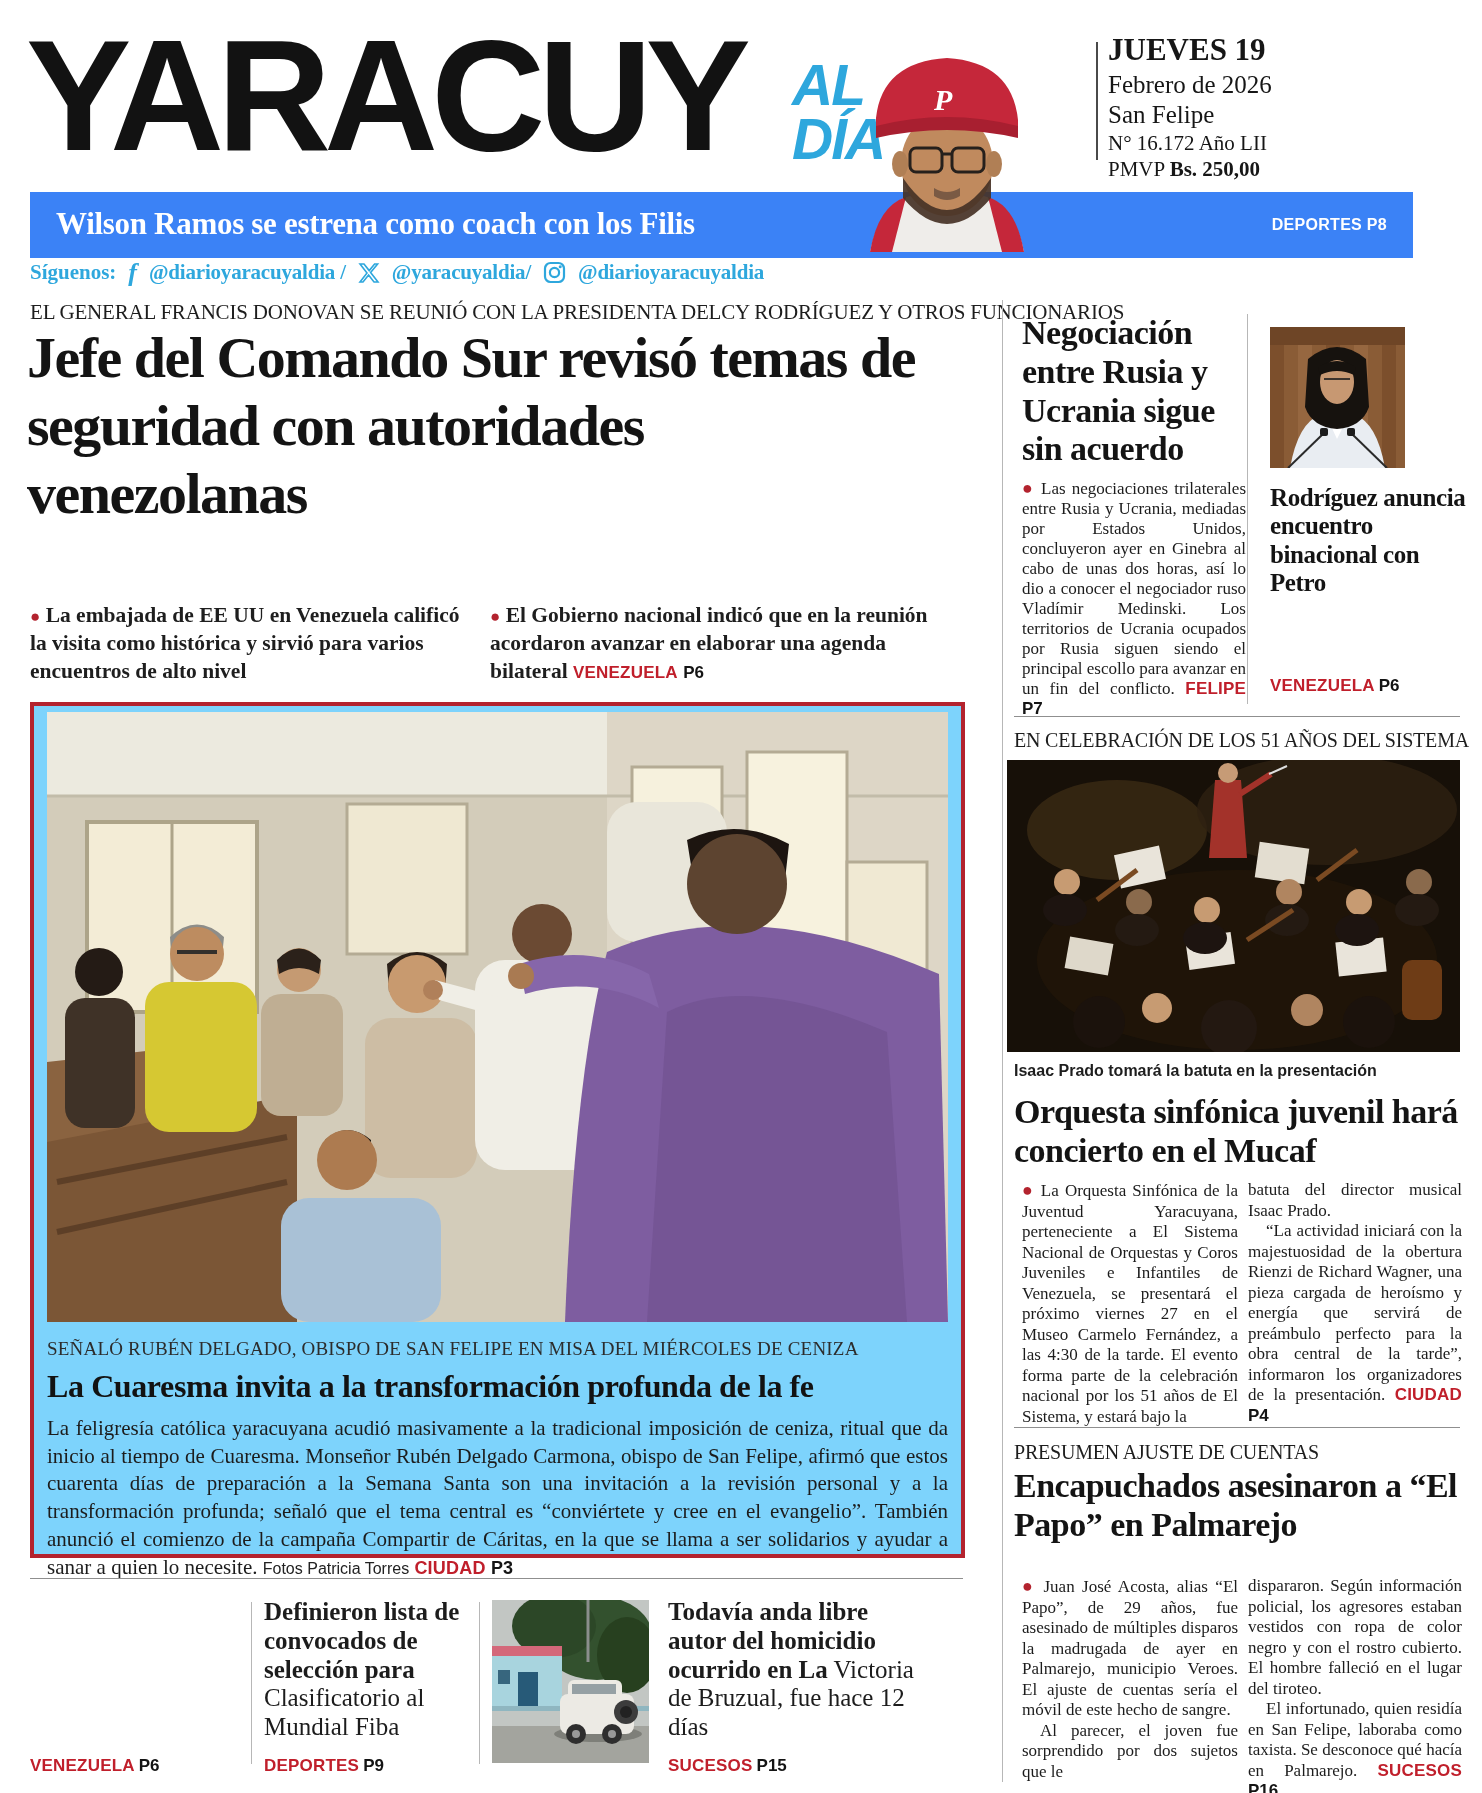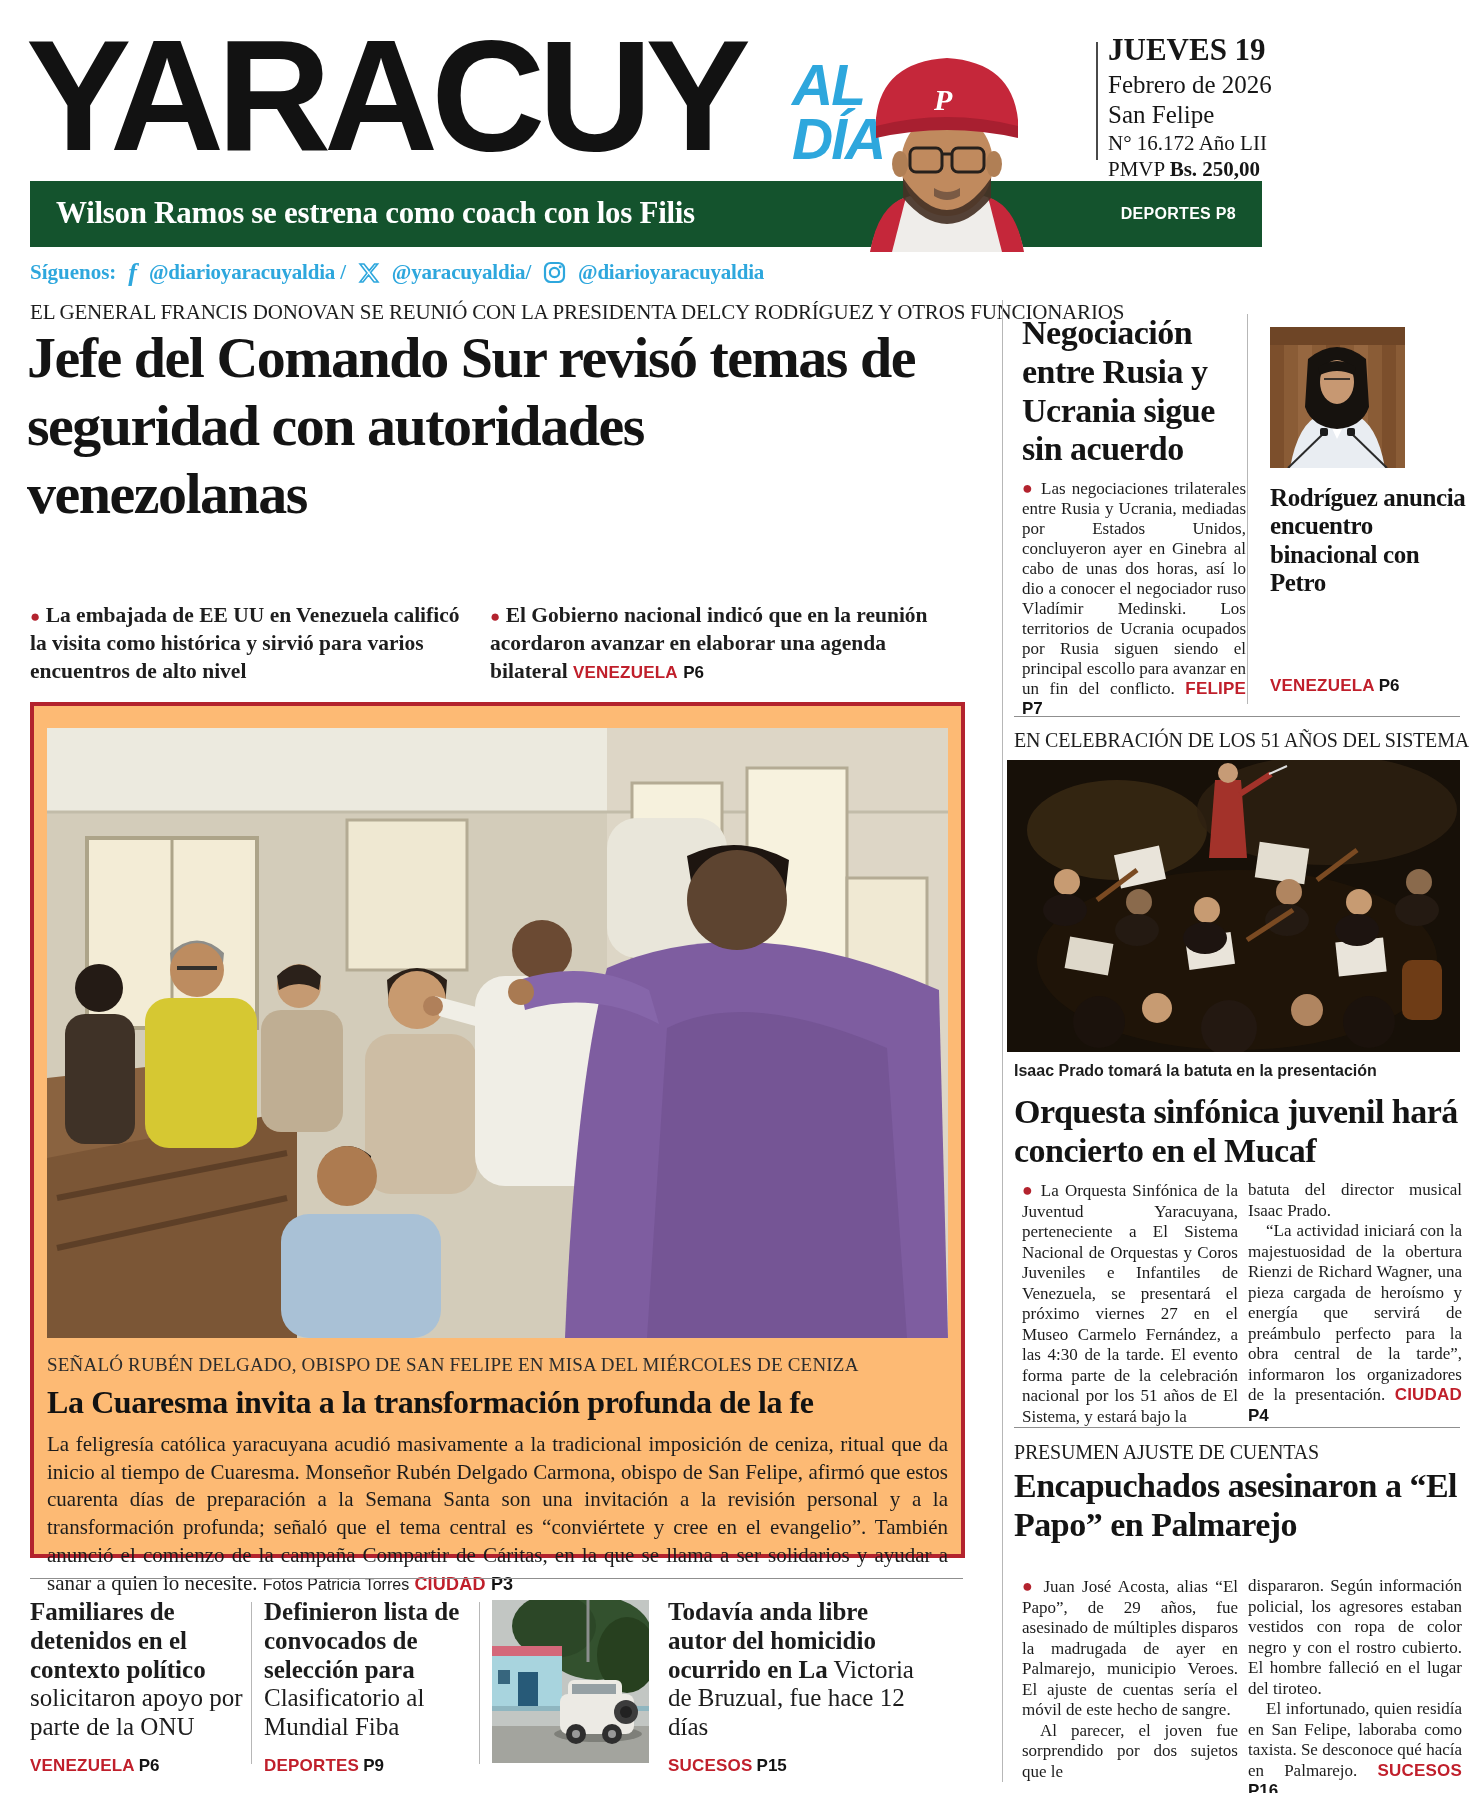--- a/index.html
+++ b/index.html
@@ -12,21 +12,21 @@
     font-weight:900;font-size:158px;line-height:1;letter-spacing:-7px;color:#121212;transform:scaleY(1.0)}
   .accent{position:absolute;font-family:"Liberation Sans",sans-serif;font-style:italic;font-weight:900;
     color:#2ea7dd;font-size:57px;line-height:.95;letter-spacing:-2px}
   .accent1{left:792px;top:58px}
   .accent2{left:792px;top:112px}
   .hdr-vrule{position:absolute;left:1096px;top:42px;width:2px;height:118px;background:#4a4a4a}
   .date-block{position:absolute;left:1108px;top:32px;width:350px;text-align:left;color:#161616}
   .date-day{font-size:31px;font-weight:bold;margin-bottom:3px}
   .date-line{font-size:25px;margin-bottom:2px}
   .date-small{font-size:21px;margin-bottom:1px}
-  .banner{position:absolute;left:30px;top:181px;width:1232px;height:66px;background:#14532d}
+  .banner{position:absolute;left:30px;top:192px;width:1383px;height:66px;background:#3b82f6}
   .banner-headline{position:absolute;left:26px;top:0;line-height:64px;color:#fff;font-weight:bold;font-size:31px;letter-spacing:-.3px}
   .banner-tag{position:absolute;right:26px;top:24px;color:#fff;font-family:"Liberation Sans",sans-serif;font-weight:bold;font-size:16px;letter-spacing:.3px}
   .coach{position:absolute;left:848px;top:46px;width:198px;height:206px}
   .social{position:absolute;left:30px;top:260px;display:flex;align-items:center;gap:12px;color:#2ea7dd}
   .social .lbl{font-weight:bold;font-size:21px}
   .social .handle{font-weight:bold;font-size:21px;letter-spacing:-.2px}
   .social .fb{font-family:"Liberation Serif",serif;font-weight:bold;font-style:italic;font-size:26px;line-height:20px}
   .social svg{display:block}
 
   
@@ -43,21 +43,21 @@
   .lead-headline{position:absolute;left:27px;top:324px;width:900px;font-weight:bold;font-size:58px;
     line-height:1.17;letter-spacing:-1.5px;color:#141414}
   .lead-bullets{position:absolute;left:30px;top:602px;width:940px;display:flex;gap:26px}
   .bullet{font-weight:bold;font-size:21.5px;line-height:1.3;color:#1e1e1e}
   .bullet .dot{font-size:17px}
   .b1{width:434px}
   .b2{width:470px}
 
   
   .feature-box{position:absolute;left:30px;top:702px;width:935px;height:856px;border:4px solid #b3232e;
-    background:#fdba74;padding:22px 13px}
+    background:#7dd3fc;padding:6px 13px}
   .feature-caption{margin-top:12px;font-size:19px;color:#2c2c2c;letter-spacing:.2px}
   .feature-headline{margin-top:8px;font-size:32px;font-weight:bold;letter-spacing:-.4px;color:#121212}
   .feature-body{margin-top:10px;font-size:21px;line-height:1.32;text-align:justify;color:#1c1c1c}
   .credit{font-family:"Liberation Sans",sans-serif;font-size:16px;color:#222}
   .feature-box .tag-sec,.feature-box .tag-pg{font-size:18px}
 
   
   .rc-headline{position:absolute;left:1022px;top:314px;width:228px;font-weight:bold;font-size:34px;line-height:1.14;letter-spacing:-.5px;color:#141414}
   .rc-body{position:absolute;left:1022px;top:478px;width:224px;font-size:17px;line-height:20px;text-align:justify;color:#1c1c1c}
   .rod-photo{position:absolute;left:1270px;top:327px;width:135px;height:141px}
@@ -330,24 +330,20 @@
   <div class="crime-col2">
     <p class="pcol">dispararon. Según información policial, los agresores estaban vestidos con ropa de color negro y con el rostro cubierto. El hombre falleció en el lugar del tiroteo.</p>
     <p class="pcol ind">
       <span>El infortunado, quien residía en San Felipe, laboraba como taxista. Se desconoce qué hacía en Palmarejo.</span>
       <span class="tag-sec">SUCESOS</span>
       <span class="tag-pg">P16</span>
     </p>
   </div>
 
   <div class="brief brief1">
-    <div class="brief-text">
-      <span class="bpart">Familiares de detenidos en el contexto político</span>
-      <span>solicitaron apoyo por parte de la ONU</span>
-    </div>
     <div class="brief-tag">
       <span class="tag-sec">VENEZUELA</span>
       <span class="tag-pg">P6</span>
     </div>
   </div>
 
   <div class="brief brief2">
     <div class="brief-text">
       <span class="bpart">Definieron lista de convocados de selección para</span>
       <span>Clasificatorio al Mundial Fiba</span>

